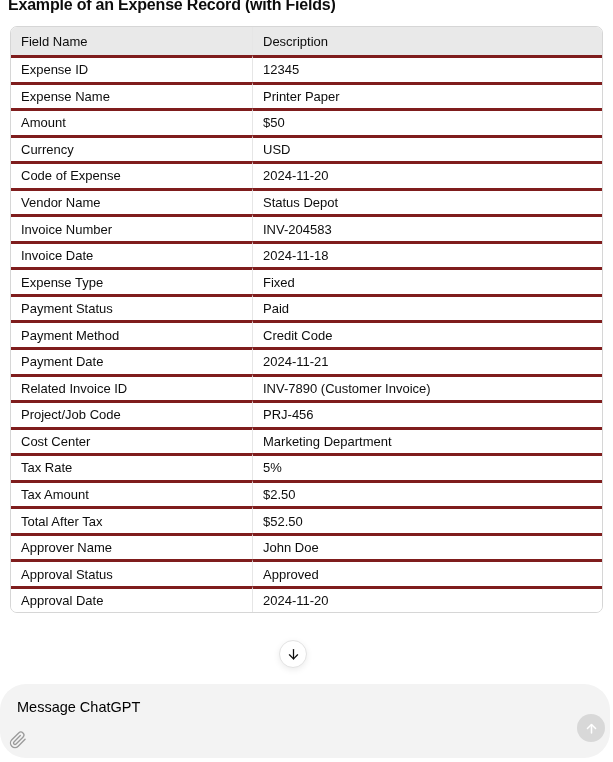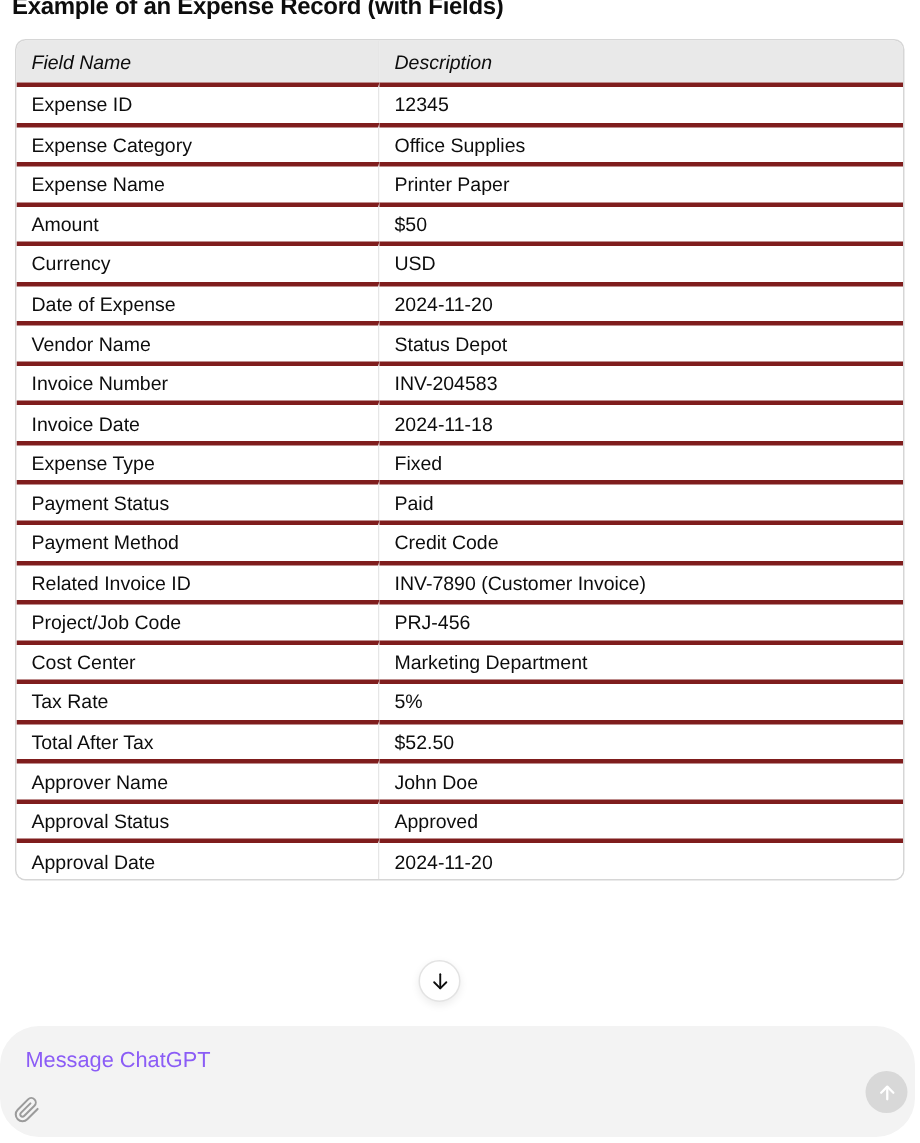--- a/index.html
+++ b/index.html
@@ -44,21 +44,20 @@
     font-size: 13px;
     table-layout: fixed;
   }
   .record-table th {
     background: var(--header-bg, #e9e9e9);
     font-weight: 400;
     text-align: left;
     height: 28px;
     padding: 0 10px;
     box-sizing: border-box;
-    font-style: italic;
   }
   .record-table td {
     height: 26.55px;
     padding: 0 10px;
     border-top: 3px solid #7f1d1d;
     background: #ffffff;
     white-space: nowrap;
     overflow: hidden;
     box-sizing: border-box;
   }
@@ -94,21 +93,21 @@
     background: var(--composer-bg, #f3f3f3);
     border-radius: 26px;
     box-sizing: border-box;
     z-index: 2;
   }
   .composer-placeholder {
     position: absolute;
     left: 17px;
     top: 15px;
     font-size: 14.5px;
-    color: #8b5cf6;
+    color: #000000;
   }
   .attach-btn {
     position: absolute;
     left: 8px;
     bottom: 8px;
     width: 20px;
     height: 20px;
     display: flex;
     align-items: center;
     justify-content: center;
@@ -142,42 +141,38 @@
         <th>Field Name</th>
         <th>Description</th>
       </tr>
     </thead>
     <tbody>
   <tr>
     <td>Expense ID</td>
     <td>12345</td>
   </tr>
 
-  <tr>
-    <td>Expense Category</td>
-    <td>Office Supplies</td>
-  </tr>
 
   <tr>
     <td>Expense Name</td>
     <td>Printer Paper</td>
   </tr>
 
   <tr>
     <td>Amount</td>
     <td>$50</td>
   </tr>
 
   <tr>
     <td>Currency</td>
     <td>USD</td>
   </tr>
 
   <tr>
-    <td>Date of Expense</td>
+    <td>Code of Expense</td>
     <td>2024-11-20</td>
   </tr>
 
   <tr>
     <td>Vendor Name</td>
     <td>Status Depot</td>
   </tr>
 
   <tr>
     <td>Invoice Number</td>
@@ -197,20 +192,24 @@
   <tr>
     <td>Payment Status</td>
     <td>Paid</td>
   </tr>
 
   <tr>
     <td>Payment Method</td>
     <td>Credit Code</td>
   </tr>
 
+  <tr>
+    <td>Payment Date</td>
+    <td>2024-11-21</td>
+  </tr>
 
   <tr>
     <td>Related Invoice ID</td>
     <td>INV-7890 (Customer Invoice)</td>
   </tr>
 
   <tr>
     <td>Project/Job Code</td>
     <td>PRJ-456</td>
   </tr>
@@ -218,20 +217,24 @@
   <tr>
     <td>Cost Center</td>
     <td>Marketing Department</td>
   </tr>
 
   <tr>
     <td>Tax Rate</td>
     <td>5%</td>
   </tr>
 
+  <tr>
+    <td>Tax Amount</td>
+    <td>$2.50</td>
+  </tr>
 
   <tr>
     <td>Total After Tax</td>
     <td>$52.50</td>
   </tr>
 
   <tr>
     <td>Approver Name</td>
     <td>John Doe</td>
   </tr>

